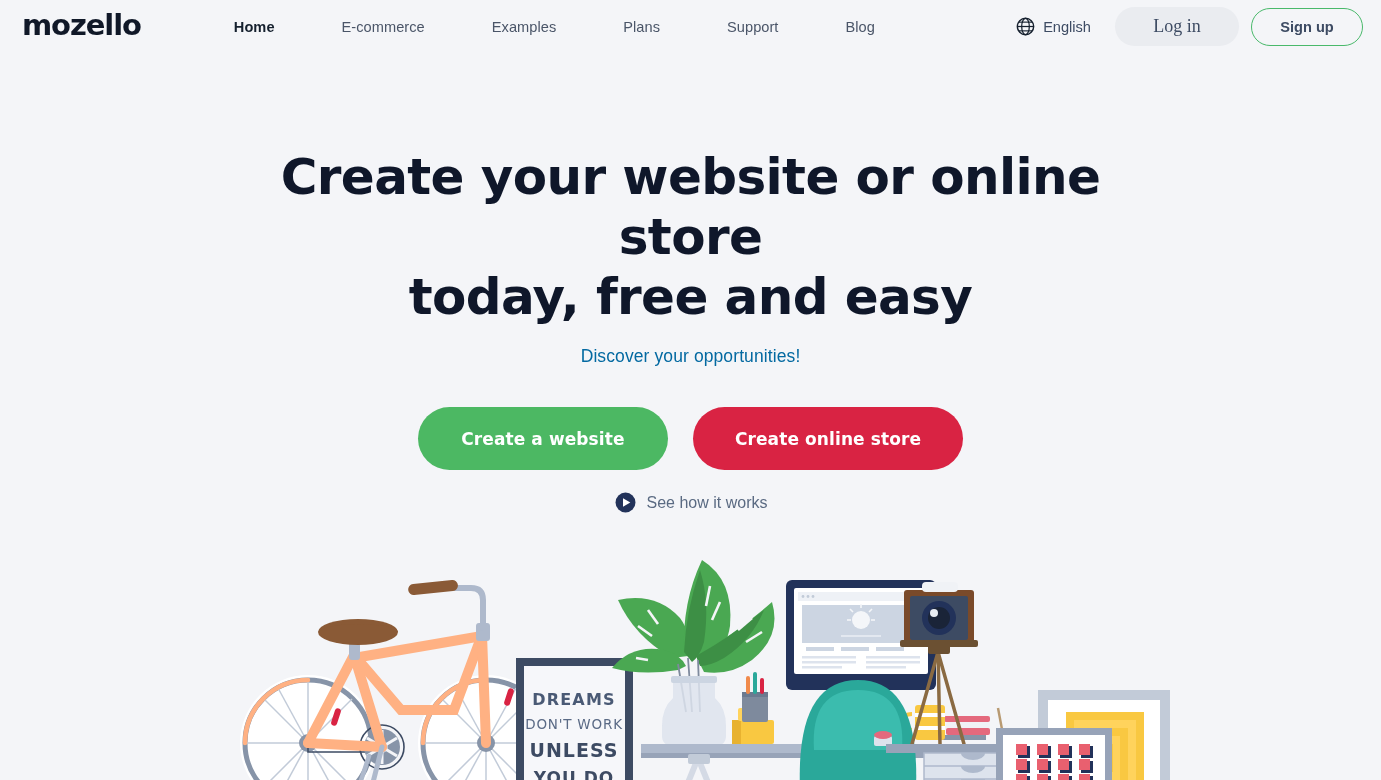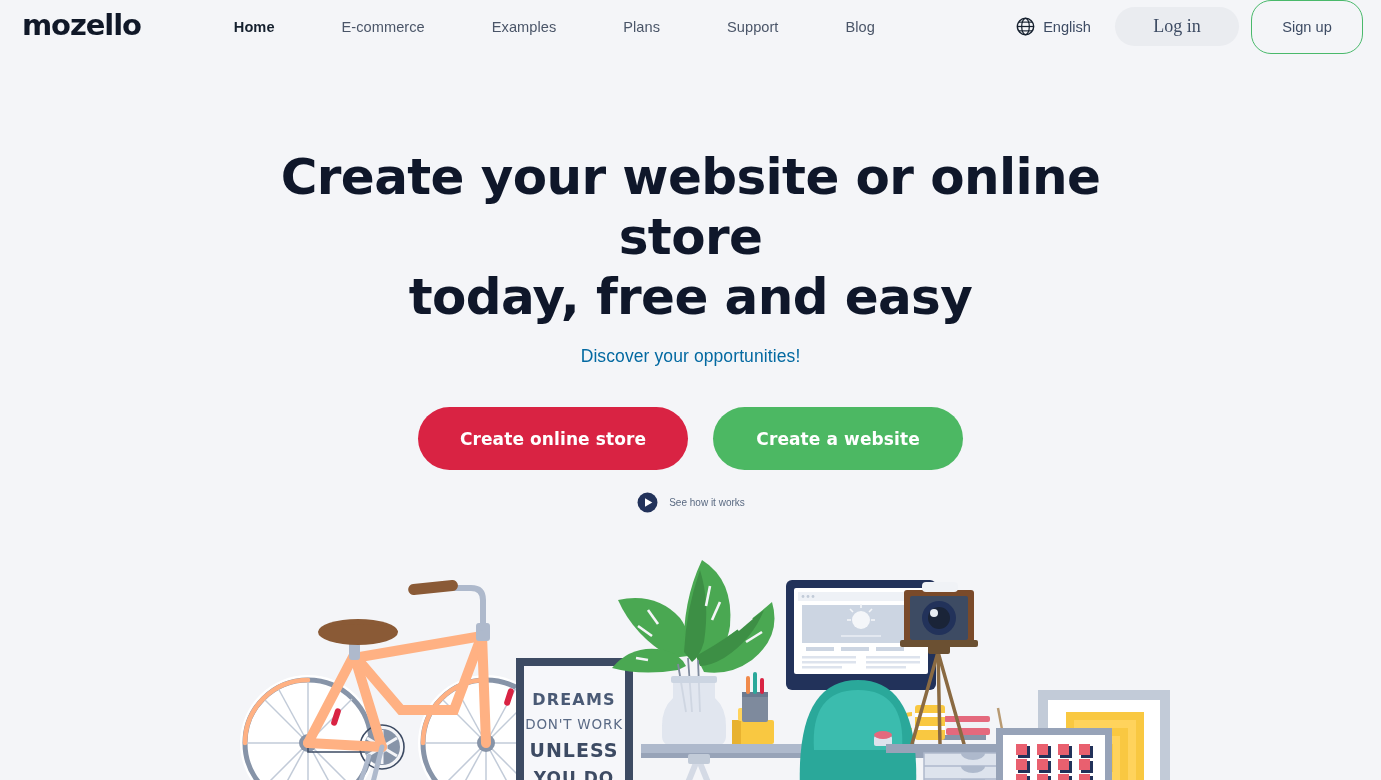--- a/index.html
+++ b/index.html
@@ -93,28 +93,29 @@
     border: none;
     cursor: pointer;
     font-family: Liberation Serif, serif;
   }
 
   .btn-signup {
     display: flex;
     align-items: center;
     justify-content: center;
     width: 112px;
-    height: 54px;
+    height: 38px;
     border-radius: 20px;
     background: transparent;
     border: 1.4px solid #49b96b;
     color: #3d4b63;
     font-size: 14.6px;
     cursor: pointer;
     font-family: inherit;
+    font-weight: bold;
   }
 
   
   .hero {
     text-align: center;
     padding-top: 86px;
   }
 
   .hero h1 {
     font-family: "DejaVu Sans", sans-serif;
@@ -157,21 +158,21 @@
   .btn-cta.red   { background: #d92343; min-width: 249px; }
 
   .see-how {
     margin-top: 21px;
     display: inline-flex;
     align-items: center;
     gap: 10px;
     cursor: pointer;
   }
   .see-how-label {
-    font-size: 10px;
+    font-size: 16px;
     color: #5a6a82;
   }
 
   
   .illustration-wrap {
     position: relative;
     width: 1381px;
     height: 300px;
     margin-top: 22px;
     overflow: hidden;
@@ -221,22 +222,22 @@
 <div class="hero">
 
   <h1>
     <span>Create your website or online store</span><br>
     <span>today, free and easy</span>
   </h1>
 
   <div class="hero-sub">Discover your opportunities!</div>
 
   <div class="cta-row">
+    <button class="btn-cta green">Create a website</button>
     <button class="btn-cta red">Create online store</button>
-    <button class="btn-cta green">Create a website</button>
   </div>
 
   <div class="see-how">
     <svg width="23" height="23" viewBox="0 0 24 24">
       <circle cx="12" cy="12" r="10.4" fill="#22325a"></circle>
       <polygon points="9.4,7.6 17,12 9.4,16.4" fill="#ffffff"></polygon>
     </svg>
     <span class="see-how-label">See how it works</span>
   </div>
 </div>

